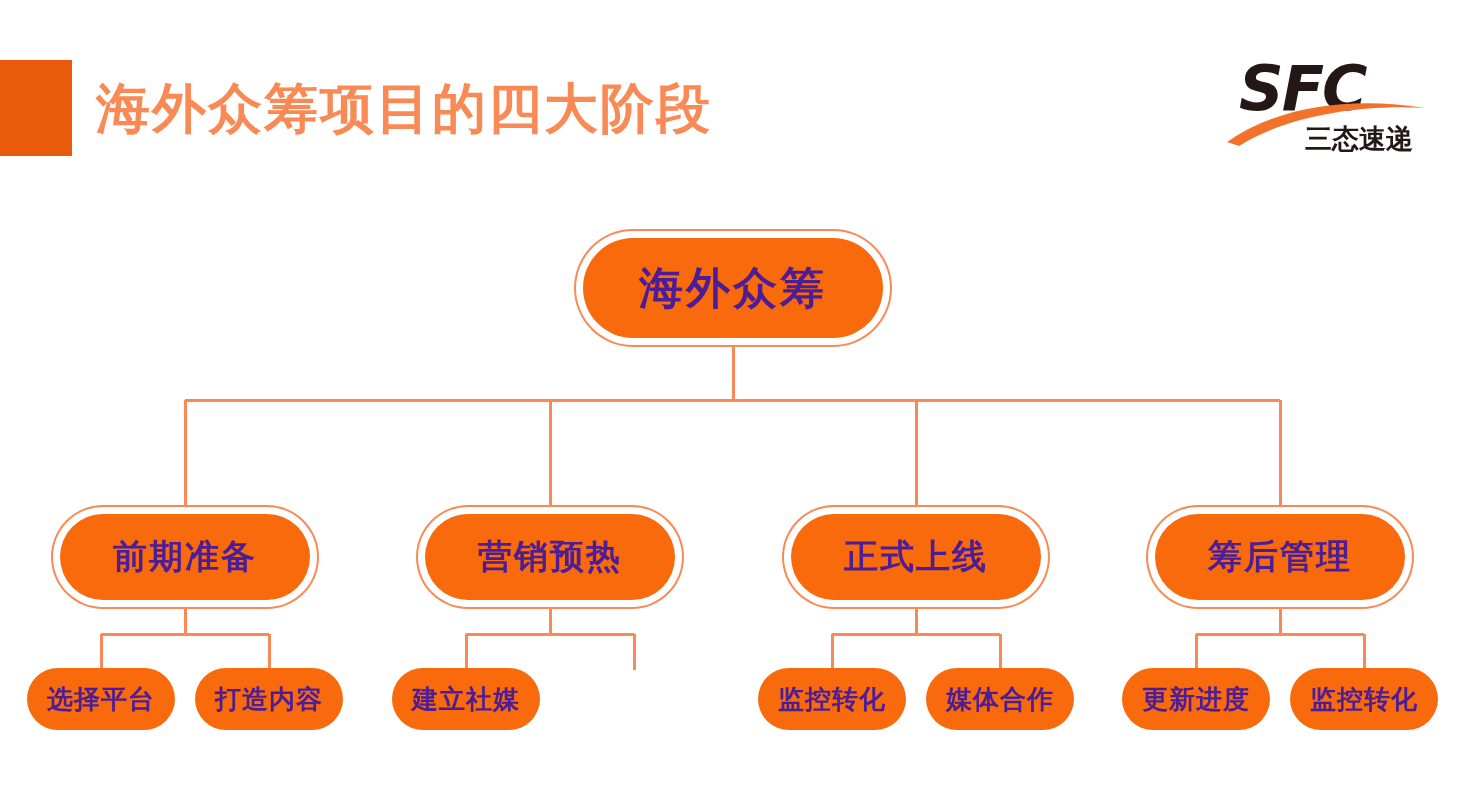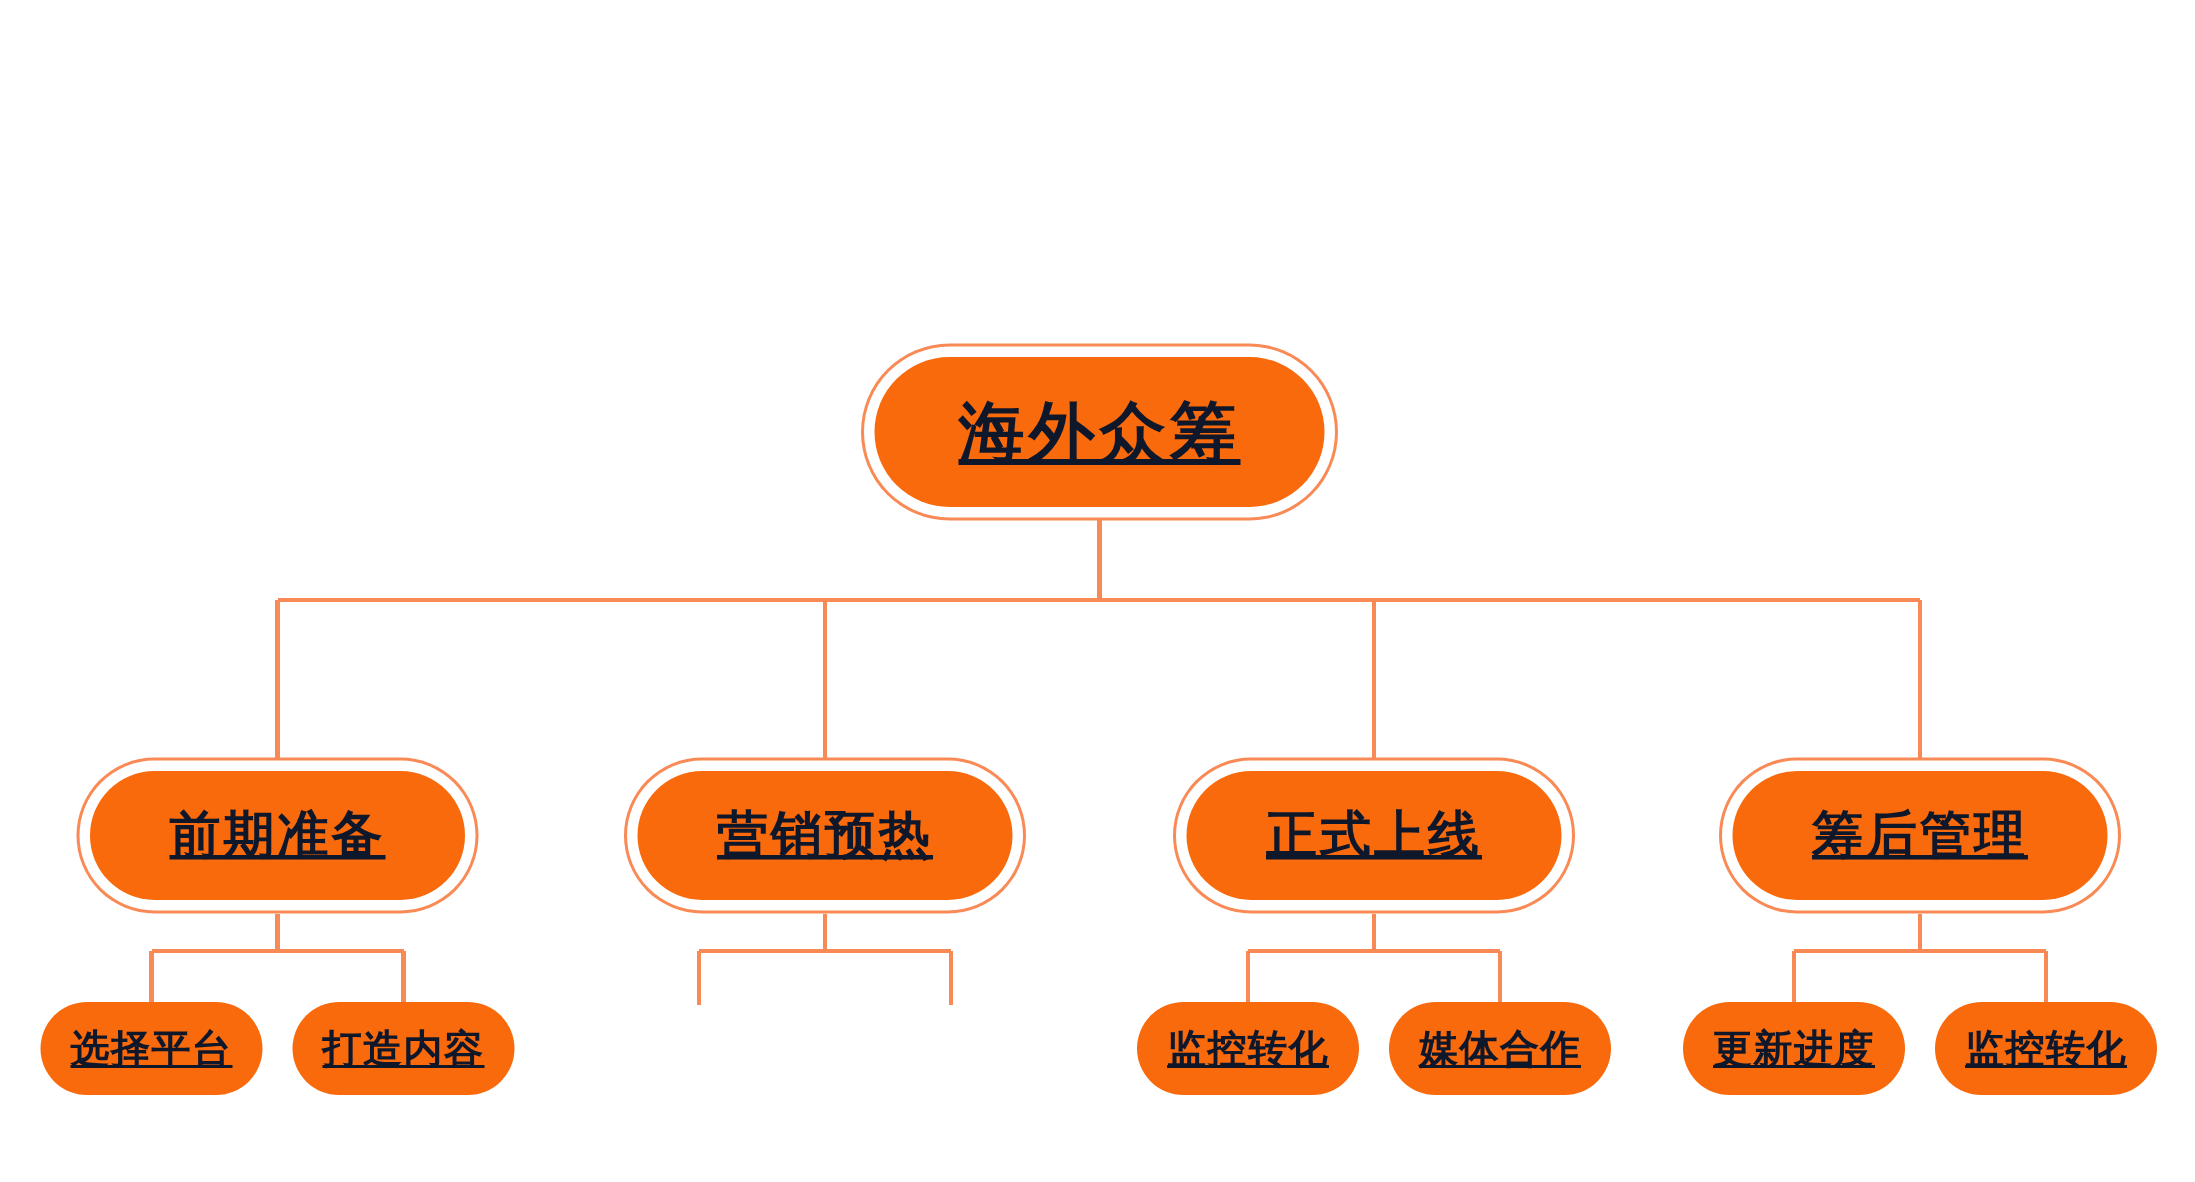--- a/index.html
+++ b/index.html
@@ -59,25 +59,24 @@
     pointer-events:none;
   }
   .wires svg { display:block; width:1463px; height:788px; }
 
   
   .node {
     position:absolute;
     display:flex;
     align-items:center;
     justify-content:center;
-    color:#0f172a;
+    color:#4c1d95;
     font-weight:bold;
     white-space:nowrap;
     background:#f96a0d;
-    text-decoration:underline;
   }
 
   
   .node-root {
     width:300px; height:100px;
     border-radius:50px;
     font-size:44px;
     letter-spacing:3px;
     box-shadow:0 0 0 7px #ffffff, 0 0 0 9px #f98a55;
   }
@@ -97,20 +96,35 @@
     border-radius:31px;
     font-size:26px;
     letter-spacing:1px;
   }
 </style>
 </head>
 <body>
 
 <div id="stage">
 
+  <div class="header">
+    <div class="title-block"></div>
+    <div class="page-title">海外众筹项目的四大阶段</div>
+
+    <div class="logo">
+      <svg viewBox="0 0 210 106" xmlns="http://www.w3.org/2000/svg">
+
+        <text x="14" y="62" font-family="DejaVu Sans, Liberation Sans, sans-serif" font-size="62" font-weight="bold" font-style="italic" letter-spacing="-2" fill="#231815">SFC</text>
+
+        <path d="M2 94 C 52 58, 128 48, 200 60 C 130 56, 58 70, 14 98 Z" fill="#f2722b"></path>
+
+        <text x="80" y="100" font-family="DejaVu Sans, Liberation Sans, sans-serif" font-size="27" font-weight="bold" letter-spacing="0" fill="#231815">三态速递</text>
+      </svg>
+    </div>
+  </div>
 
   <div class="wires">
     <svg viewBox="0 0 1463 788" xmlns="http://www.w3.org/2000/svg">
       <g stroke="#f98a55" stroke-width="3" fill="none" shape-rendering="crispEdges">
 
         <line x1="733" y1="338" x2="733" y2="400"></line>
 
         <line x1="185" y1="400" x2="1280" y2="400"></line>
 
         <line x1="185" y1="400" x2="185" y2="514"></line>
@@ -148,20 +162,21 @@
 
   <div class="node node-stage" style="left:425px; top:514px;">营销预热</div>
 
   <div class="node node-stage" style="left:791px; top:514px;">正式上线</div>
 
   <div class="node node-leaf" style="left:27px; top:668px;">选择平台</div>
 
   <div class="node node-stage" style="left:1155px; top:514px;">筹后管理</div>
   <div class="node node-leaf" style="left:195px; top:668px;">打造内容</div>
 
+  <div class="node node-leaf" style="left:392px; top:668px;">建立社媒</div>
 
   <div class="node node-leaf" style="left:926px; top:668px;">媒体合作</div>
   <div class="node node-leaf" style="left:758px; top:668px;">监控转化</div>
 
   <div class="node node-leaf" style="left:1122px; top:668px;">更新进度</div>
   <div class="node node-leaf" style="left:1290px; top:668px;">监控转化</div>
 
 </div>
 
 </body></html>

